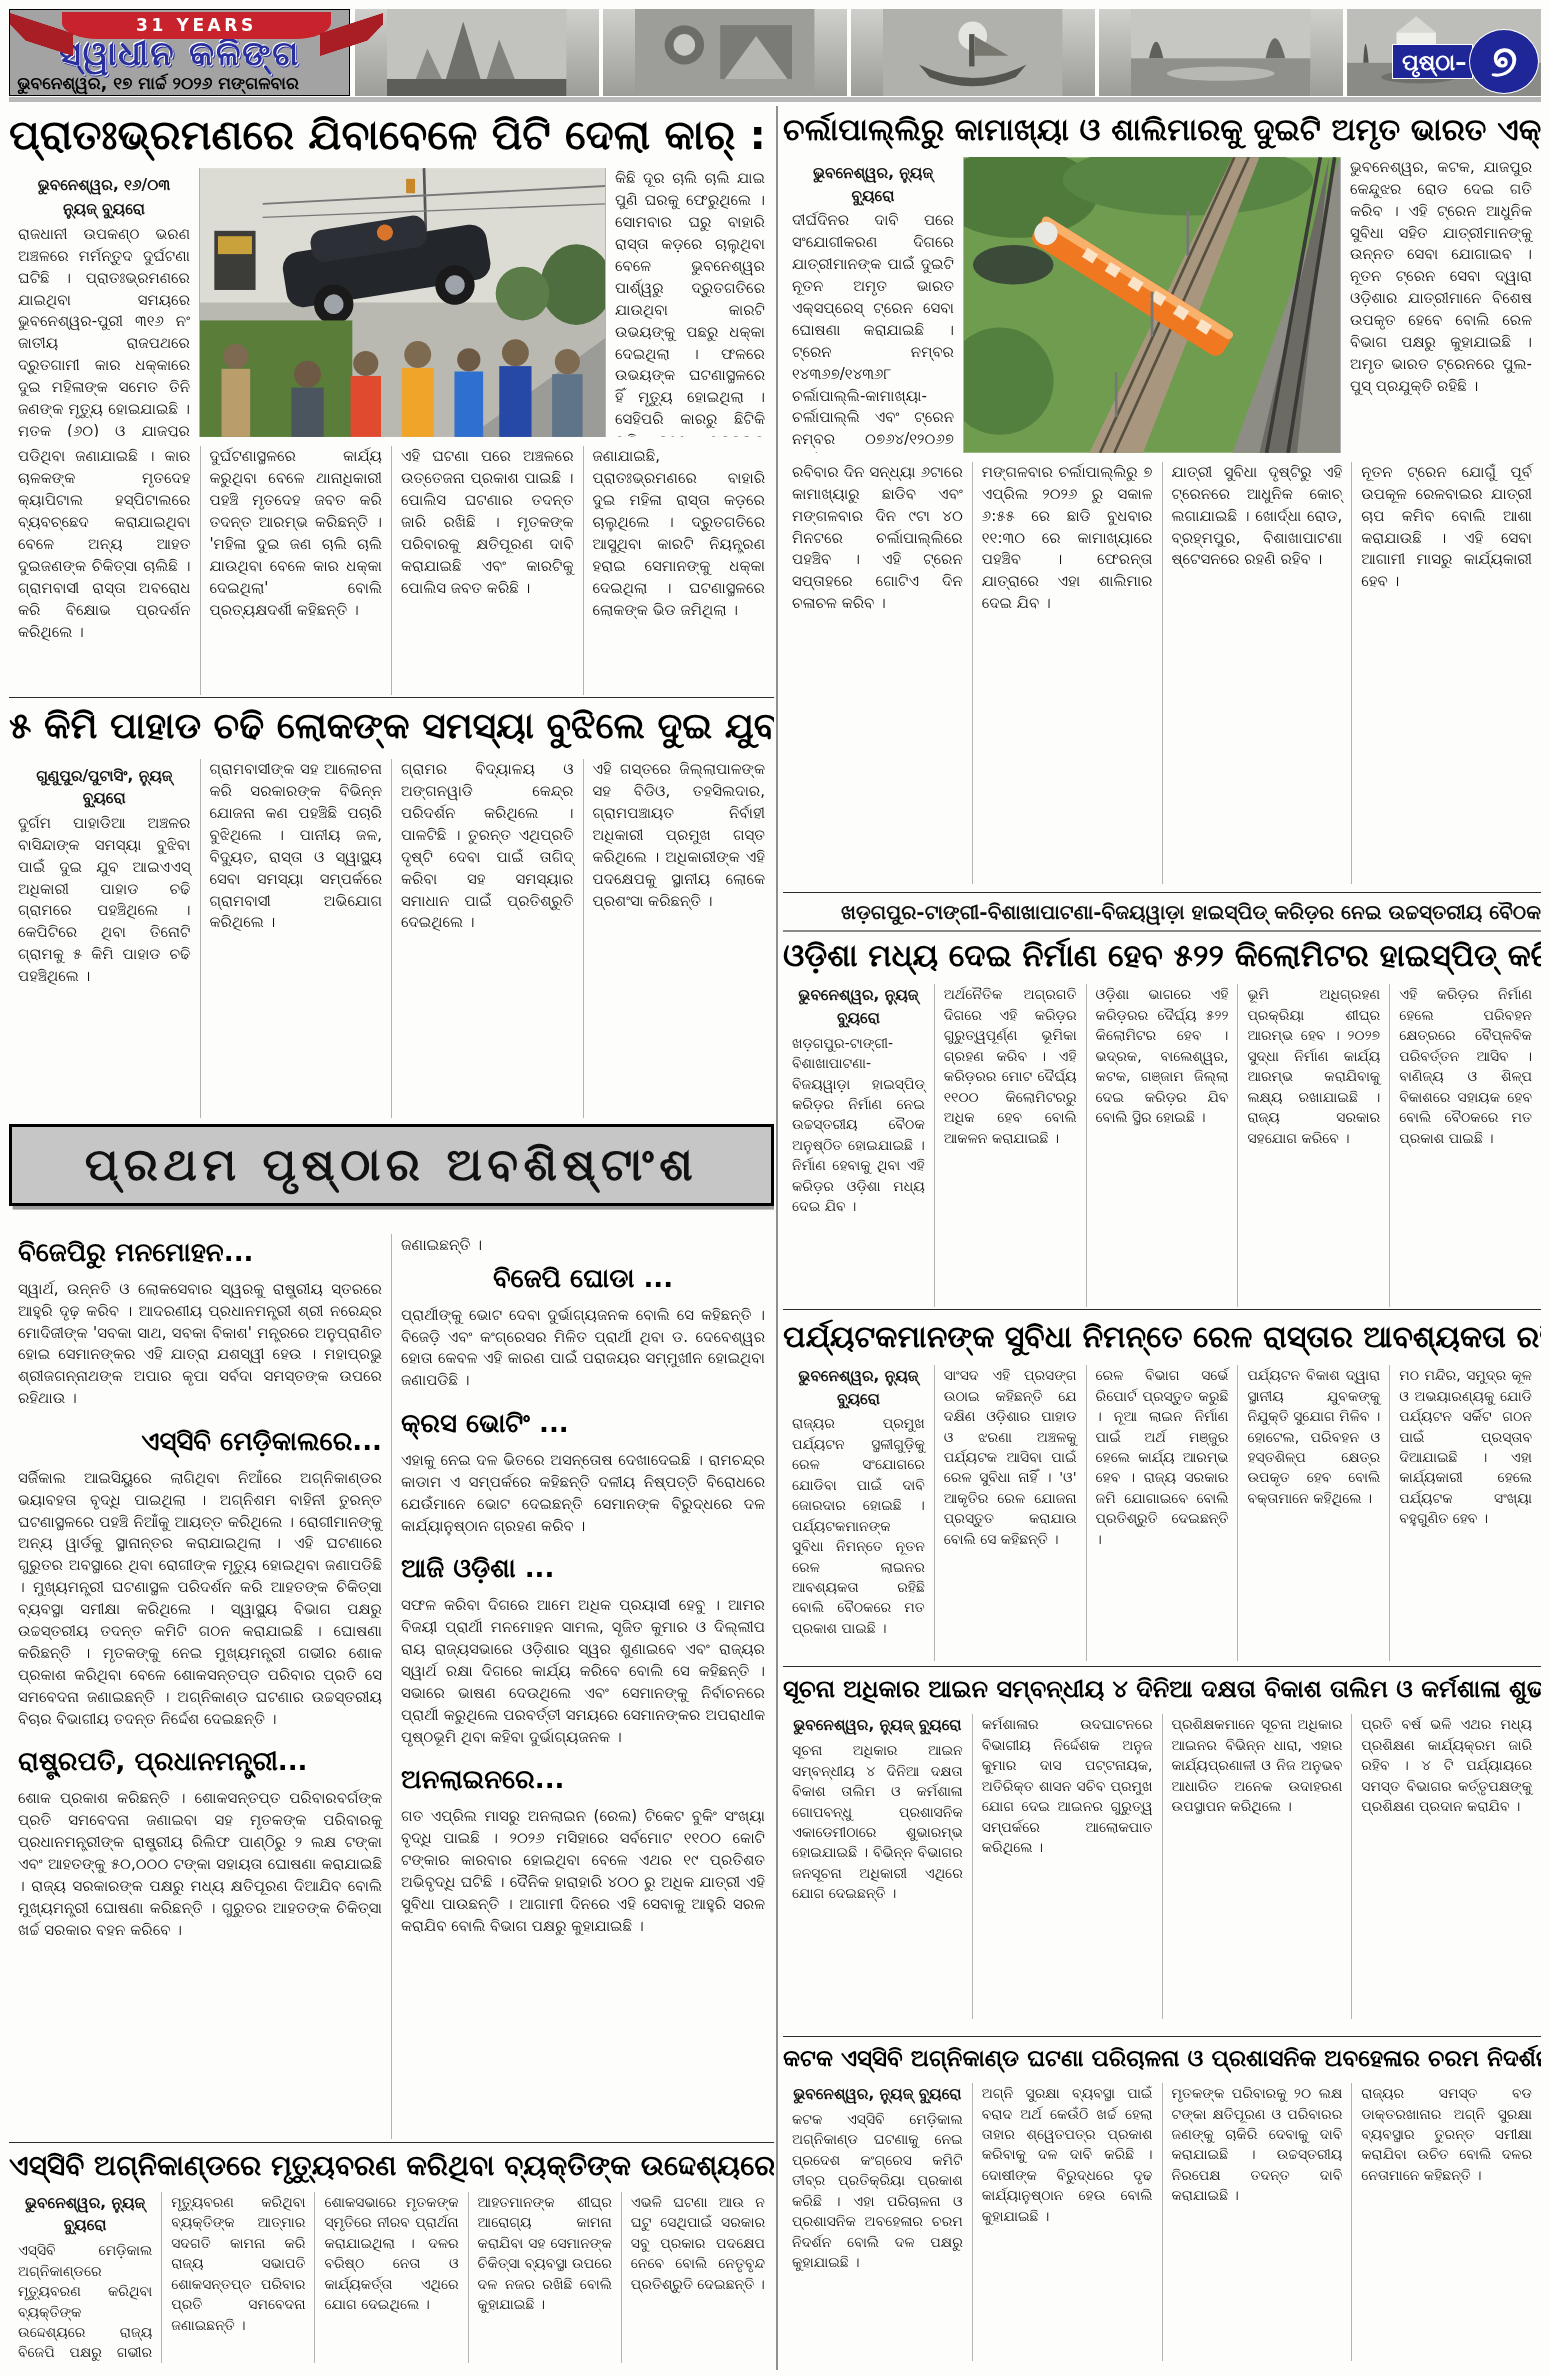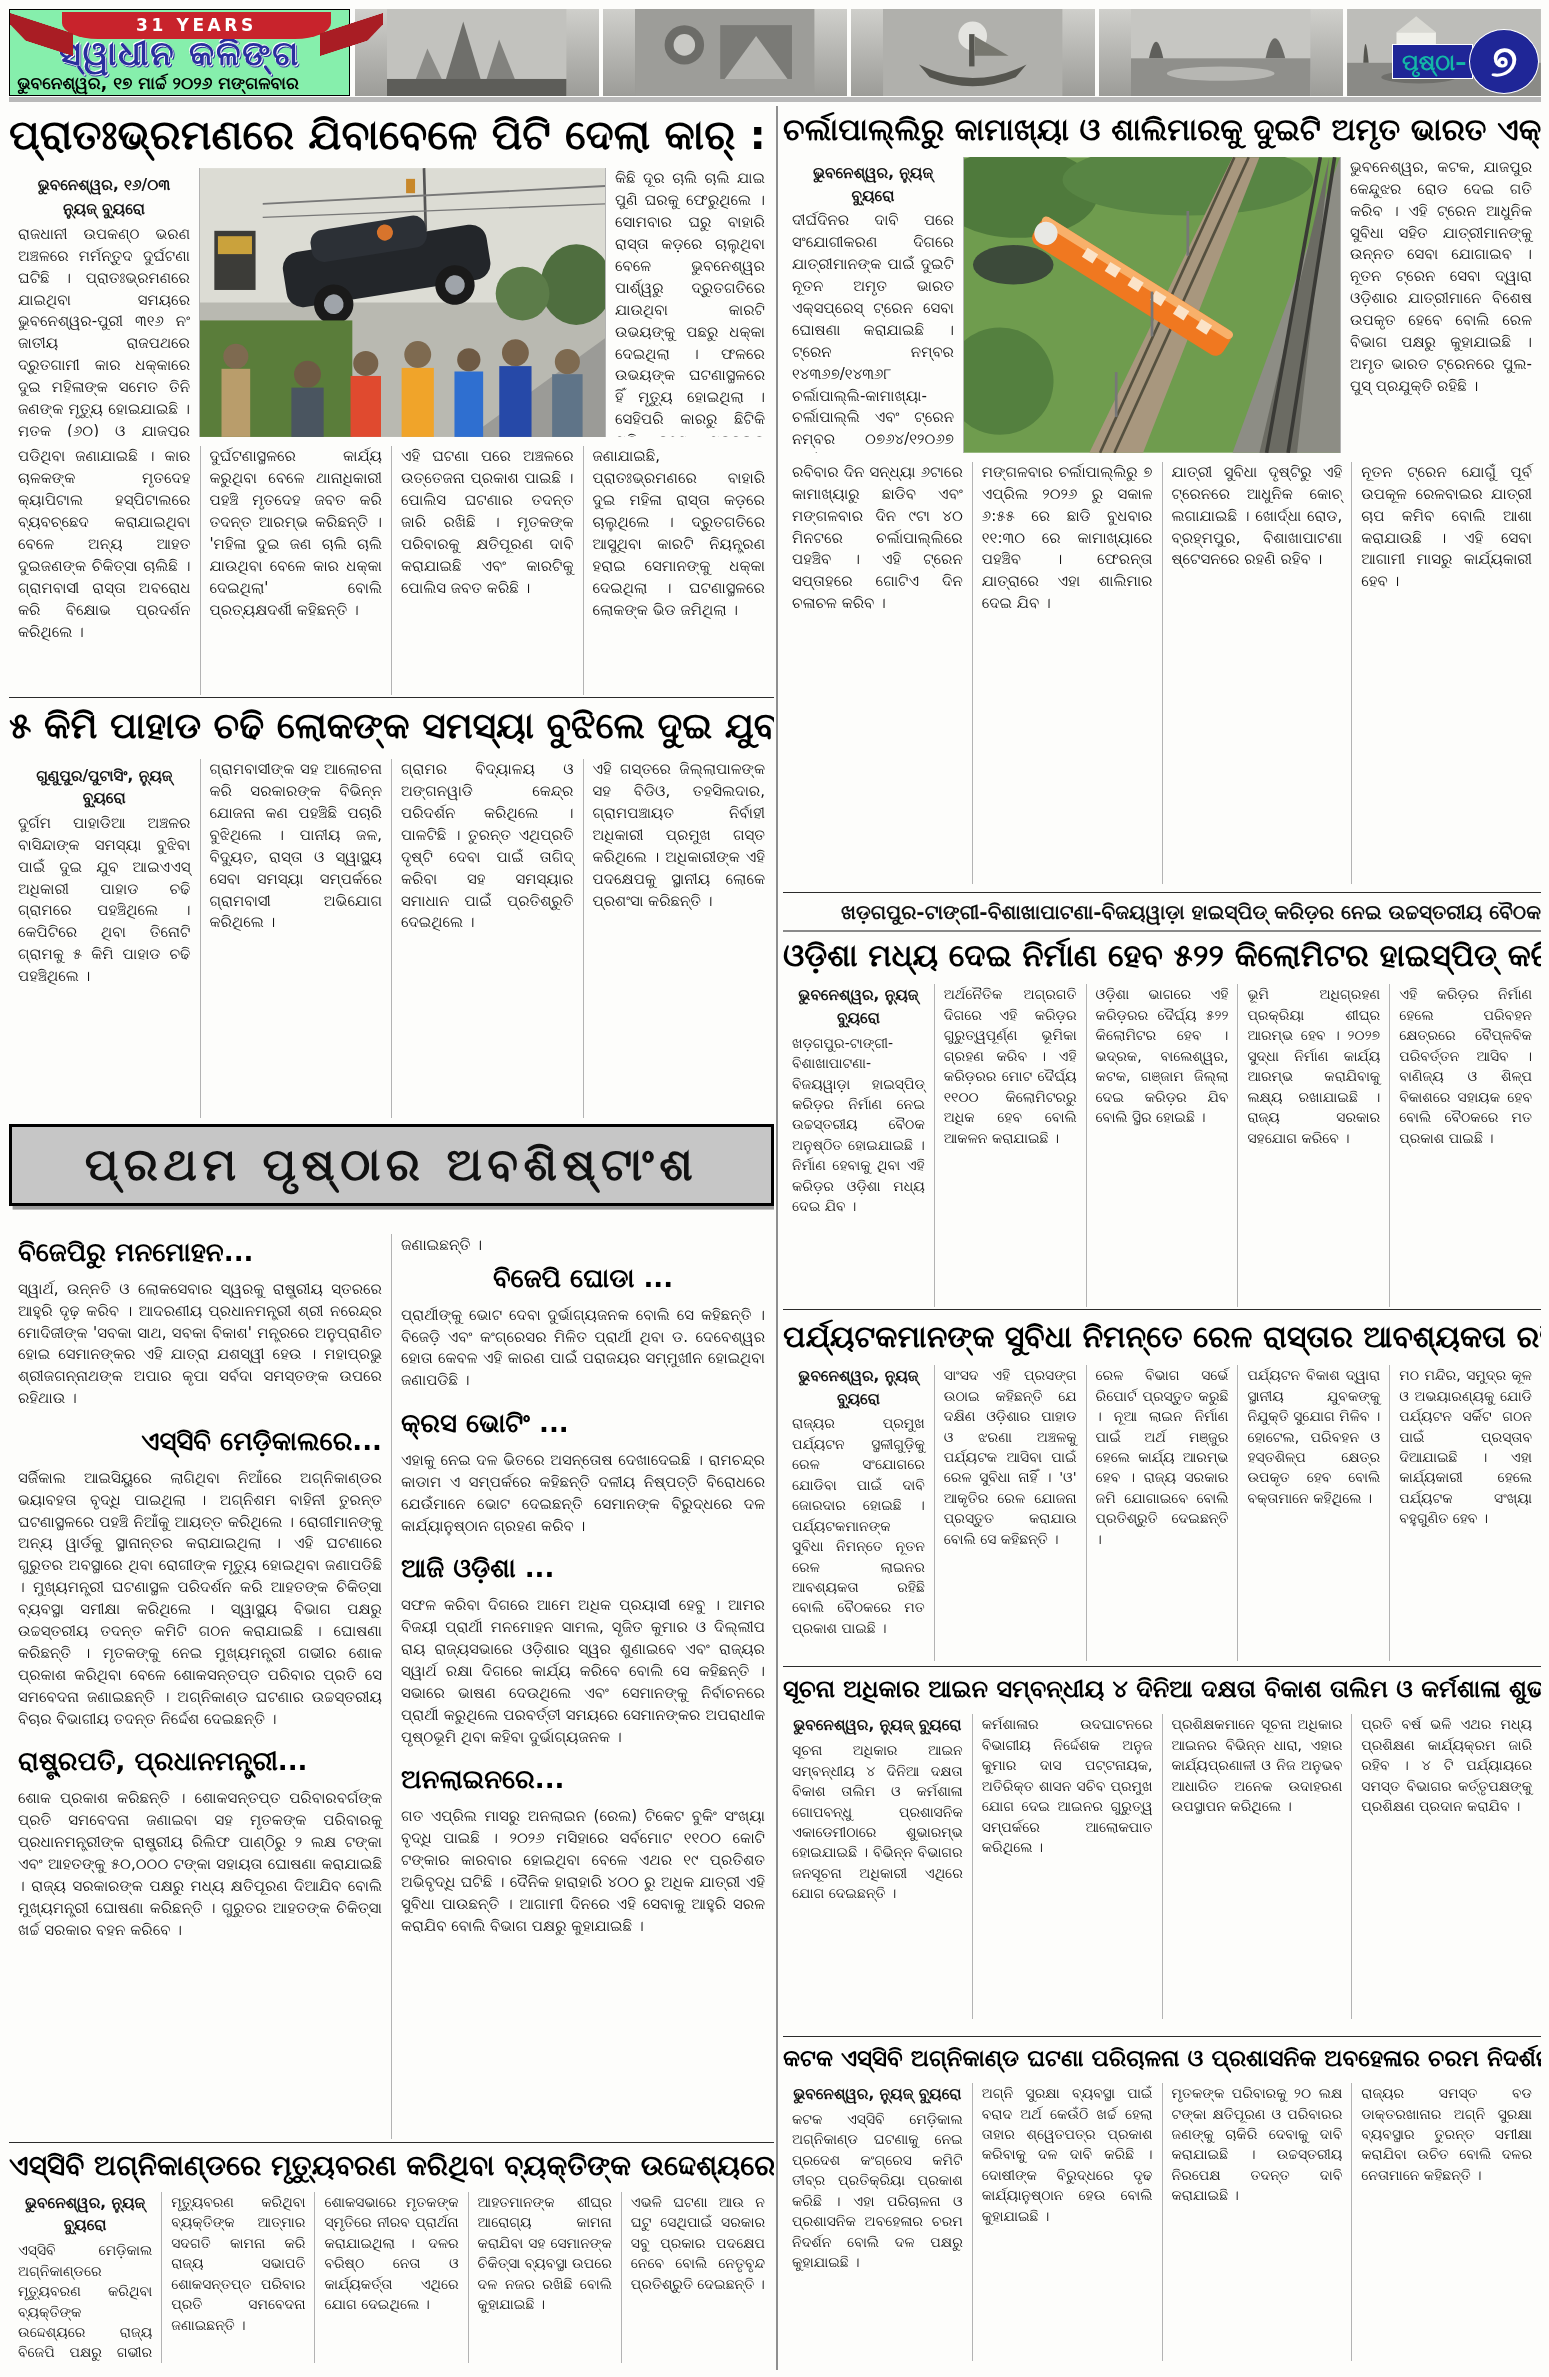--- a/index.html
+++ b/index.html
@@ -2,37 +2,37 @@
 <html style="font-size:14.4px"><head>
 <meta charset="utf-8">
 <style>
   *{margin:0;padding:0;box-sizing:border-box}
   html,body{background:#9a9a9a}
   .page{position:relative;width:1550px;height:2377px;background:#fdfdfb;margin:0 auto;
         font-family:"DejaVu Sans","Liberation Sans",sans-serif;color:#111;overflow:hidden}
   
   .masthead{position:absolute;left:9px;top:9px;width:1532px;height:87px;display:flex}
   .mast-shadow{position:absolute;left:9px;top:97px;width:1532px;height:5.4px;background:#b9b9b9}
-  .logo-box{position:relative;width:341px;height:87px;border:1.8px solid #000;background:#86efac;flex:none}
+  .logo-box{position:relative;width:341px;height:87px;border:1.8px solid #000;background:#a3a3a3;flex:none}
   .ribbon{position:absolute;left:52px;top:1.8px;width:269px;height:27px;background:#c8232c;
           border-radius:0 0 36px 36px/0 0 16px 16px;display:flex;align-items:center;justify-content:center;z-index:3}
   .ribbon:before,.ribbon:after{content:"";position:absolute;top:10.8px;width:63px;height:23px;background:#a91d24;z-index:-1}
   .ribbon:before{left:-52px;transform:skewY(18deg);clip-path:polygon(0 0,100% 0,100% 100%,16px 100%,0 50%)}
   .ribbon:after{right:-52px;transform:skewY(-18deg);clip-path:polygon(0 0,100% 0,100% 50%,calc(100% - 16px) 100%,0 100%)}
   .ribbon-text{color:#fff;font-weight:800;font-size:17px;letter-spacing:3.6px}
   .logo-odia{position:absolute;left:0;right:0;top:23px;text-align:center;font-size:34px;font-weight:800;
              color:#2a2f9e;text-shadow:0.9px 0.9px 0 #fff,-0.9px -0.9px 0 #fff,1.8px 1.8px 0 #2a2f9e;letter-spacing:1.8px;z-index:2}
   .mast-date{position:absolute;left:7.2px;bottom:1.8px;font-size:17px;font-weight:700;color:#000;white-space:nowrap}
   .mast-strip{flex:1;display:flex;gap:4.5px;margin-left:5.4px;height:87px}
   .strip-tile{flex:1;position:relative;overflow:hidden;background:linear-gradient(#cfcfcb,#9c9c98)}
   .strip-tile svg{width:100%;height:100%;display:block}
   .mast-right{position:relative;width:194px;height:87px;flex:none;margin-left:4.5px;overflow:hidden;background:linear-gradient(#d8d8d4,#a9a9a5)}
   .mast-right svg{width:100%;height:100%;display:block}
   .page-badge{position:absolute;right:1.8px;top:20px;display:flex;align-items:center;z-index:4}
-  .badge-label{background:#1f2697;color:#14b8a6;font-size:22.4px;font-weight:800;padding:3.6px 5.4px 3.6px 9px;border:0.9px solid #fff}
+  .badge-label{background:#1f2697;color:#ffffff;font-size:22.4px;font-weight:800;padding:3.6px 5.4px 3.6px 9px;border:0.9px solid #fff}
   .badge-num{width:70px;height:65px;background:#1f2697;border:1.8px solid #fff;border-radius:50%;
              display:flex;align-items:center;justify-content:center;color:#fff;font-size:43px;font-weight:800;margin-left:-3.6px}
   
   .article{position:absolute;overflow:hidden}
   .hl{font-weight:800;color:#000;text-align:center;white-space:nowrap;overflow:hidden}
   .hl-xl{font-size:41px;line-height:1.25}
   .hl-lg{font-size:32px;line-height:1.3}
   .hl-md{font-size:30px;line-height:1.3}
   .hl-sm{font-size:24px;line-height:1.3}
   .kicker{font-size:20px;font-weight:700;text-align:right;white-space:nowrap;overflow:hidden;

